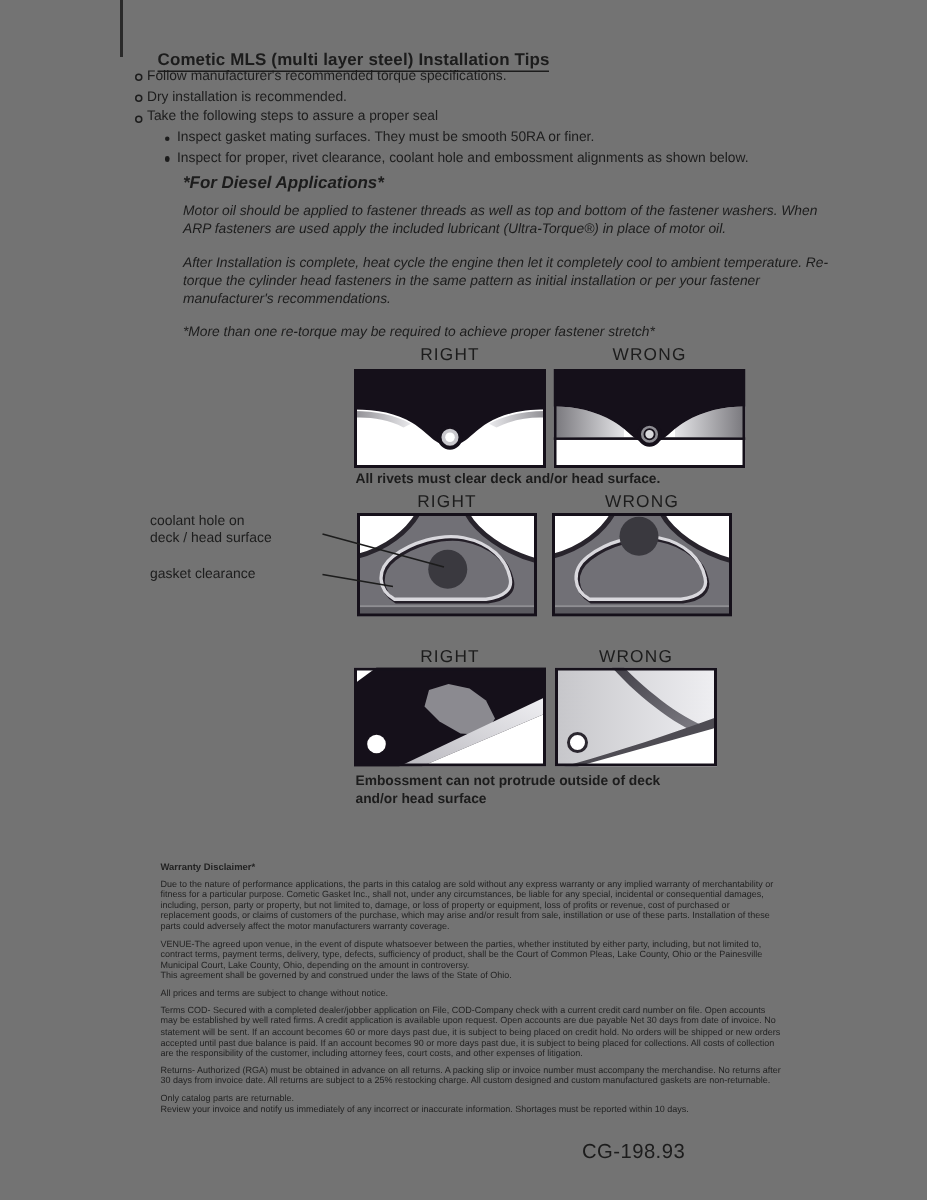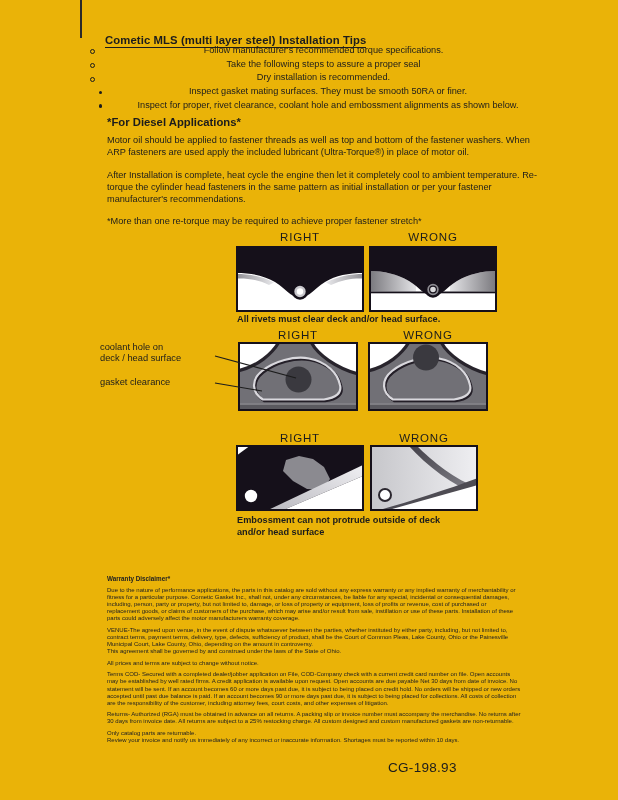--- a/index.html
+++ b/index.html
@@ -1,36 +1,36 @@
 <!DOCTYPE html>
 <html><head>
 <meta charset="utf-8">
 <style>
   html,body { margin:0; padding:0; background:#fff; }
   .page {
-    position:relative; width:618px; height:800px; background:#eab308;
+    position:relative; width:618px; height:800px; background:#737373;
     font-family:"Liberation Sans", sans-serif; color:#1c1c1c; overflow:hidden;
   }
   .edge-mark { position:absolute; left:80px; top:0; width:1.5px; height:38px; background:#2a2a2a; }
 
   .title {
     position:absolute; left:105px; top:26px;
     font-size:11.3px; font-weight:bold; letter-spacing:.1px;
     border-bottom:1.6px solid #1c1c1c; padding-bottom:1.5px; display:inline-block;
   }
 
-  .tips { position:absolute; left:89px; top:44px; width:460px; font-size:9.2px;text-align:center; }
+  .tips { position:absolute; left:89px; top:44px; width:460px; font-size:9.2px; }
   .tip { position:relative; padding-left:9px; line-height:13.7px; }
   .tip::before { content:""; position:absolute; left:1px; top:5.4px; width:3px; height:3px;
                  border:1px solid #1c1c1c; border-radius:50%; }
-  .subtip { position:relative; margin-left:10px; padding-left:8px; line-height:13.4px; }
+  .subtip { position:relative; margin-left:21px; padding-left:8px; line-height:13.4px; }
   .subtip::before { content:""; position:absolute; left:0; top:5.6px; width:3.4px; height:3.4px;
                     background:#1c1c1c; border-radius:50%; }
 
-  .diesel { position:absolute; left:107px; top:116px; width:430px; font-size:9.2px; line-height:12.2px; }
+  .diesel { position:absolute; left:122px; top:116px; width:430px; font-size:9.2px; line-height:12.2px;font-style:italic; }
   .diesel h2 { font-size:11.3px; margin:0 0 6px; }
   .diesel p { margin:0 0 10px; }
   .diesel .note { margin:0; }
 
   .figs { position:absolute; left:0; top:228px; width:546px; height:330px; }
   .fig-label { position:absolute; font-size:11.5px; letter-spacing:.8px; text-align:center; }
   .panel { position:absolute; display:block; }
   .caption { position:absolute; font-size:9.2px; line-height:11.6px;font-weight:bold; }
   .side-label { position:absolute; left:100px; width:113px; text-align:left; font-size:9.3px; line-height:10.8px; }
   .overlay { position:absolute; left:0; top:0; pointer-events:none; }
@@ -45,22 +45,22 @@
 </head>
 <body>
 
 <div class="page">
   <div class="edge-mark"></div>
 
   <h1 class="title">Cometic MLS (multi layer steel) Installation Tips</h1>
 
   <div class="tips">
     <div class="tip"><span>Follow manufacturer's recommended torque specifications.</span></div>
+    <div class="tip"><span>Dry installation is recommended.</span></div>
     <div class="tip"><span>Take the following steps to assure a proper seal</span></div>
-    <div class="tip"><span>Dry installation is recommended.</span></div>
     <div class="subtip"><span>Inspect gasket mating surfaces.  They must be smooth 50RA or finer.</span></div>
     <div class="subtip"><span>Inspect for proper, rivet clearance, coolant hole and embossment alignments as shown below.</span></div>
   </div>
 
   <div class="diesel">
     <h2>*For Diesel Applications*</h2>
     <p>Motor oil should be applied to fastener threads as well as top and bottom of the fastener washers. When ARP fasteners are used apply the included lubricant (Ultra-Torque®) in place of motor oil.</p>
     <p>After Installation is complete, heat cycle the engine then let it completely cool to ambient temperature. Re-torque the cylinder head fasteners in the same pattern as initial installation or per your fastener manufacturer's recommendations.</p>
     <p class="note">*More than one re-torque may be required to achieve proper fastener stretch*</p>
   </div>

